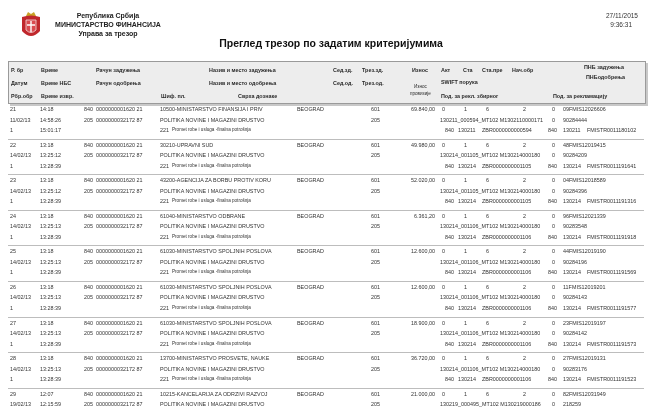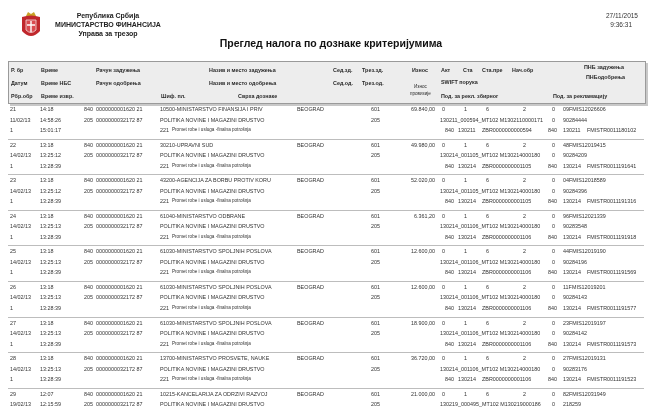--- a/index.html
+++ b/index.html
@@ -29,21 +29,21 @@
     <path d="M6 5 L8 1 L11 3 L14 1 L16 5 Z" fill="#c9a227"></path>
     <path d="M2 6 Q11 3 20 6 L20 20 Q11 30 2 20 Z" fill="#c0282d"></path>
     <path d="M6 9 L16 9 L16 19 Q11 24 6 19 Z" fill="#d94a4f" stroke="#f3dede" stroke-width="0.8"></path>
     <path d="M11 10 L11 21 M7 14 L15 14" stroke="#ffffff" stroke-width="1.4"></path>
   </svg>
   <div class="org">
     <div>Република Србија</div>
     <div>МИНИСТАРСТВО ФИНАНСИЈА</div>
     <div>Управа за трезор</div>
   </div>
-  <div class="doc-title">Преглед налога по дознаке критеријумима</div>
+  <div class="doc-title">Преглед трезор по задатим критеријумима</div>
   <div class="stamp">
     <div>27/11/2015</div>
     <div>9:36:31</div>
   </div>
 </div>
 
 <div class="colhdr">
   <span style="left:2px;top:5px">Р. бр</span>
   <span style="left:32px;top:5px">Време</span>
   <span style="left:87px;top:5px">Рачун задужења</span>

